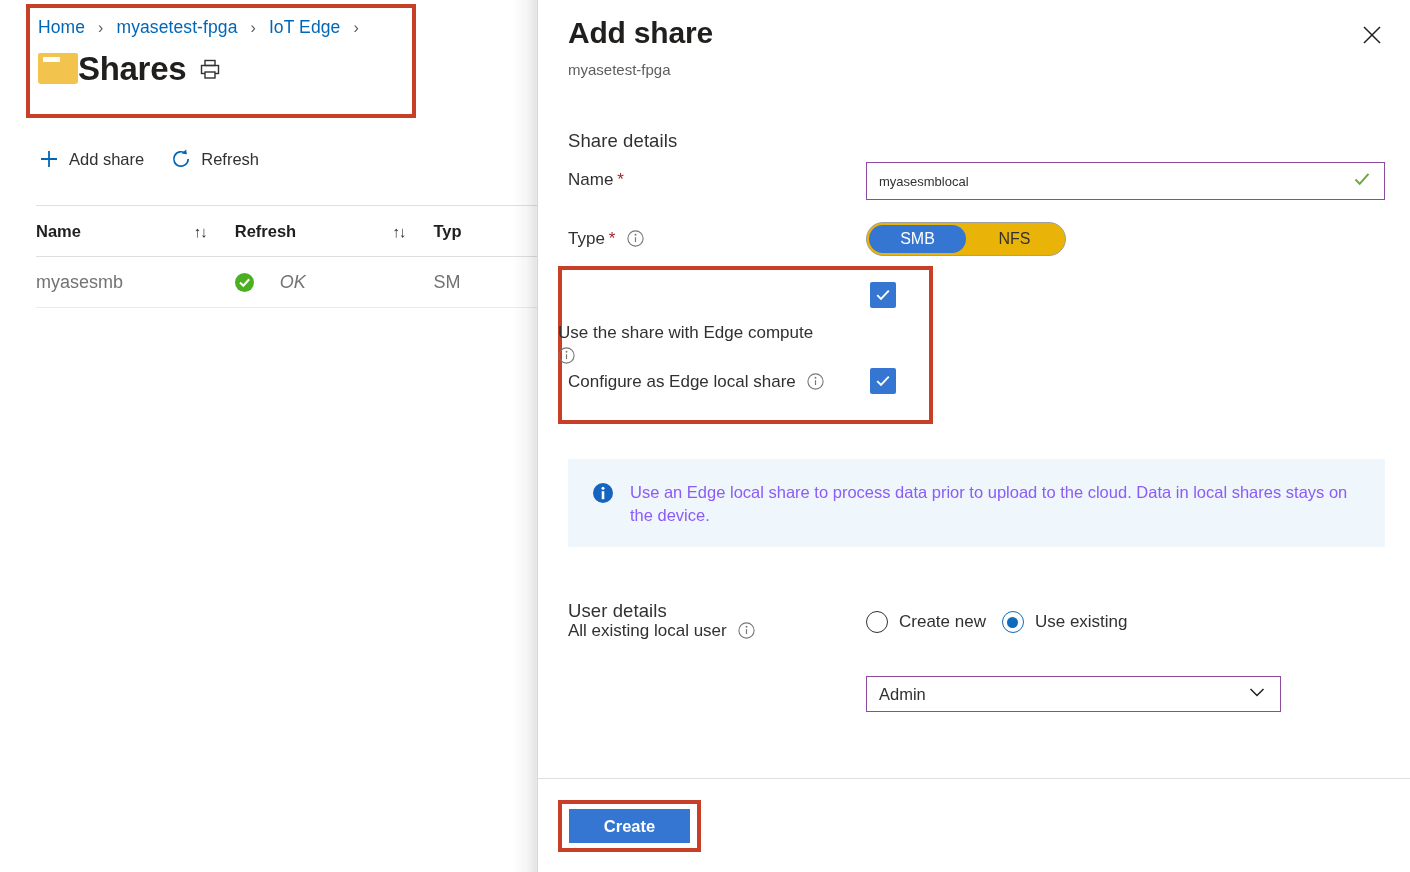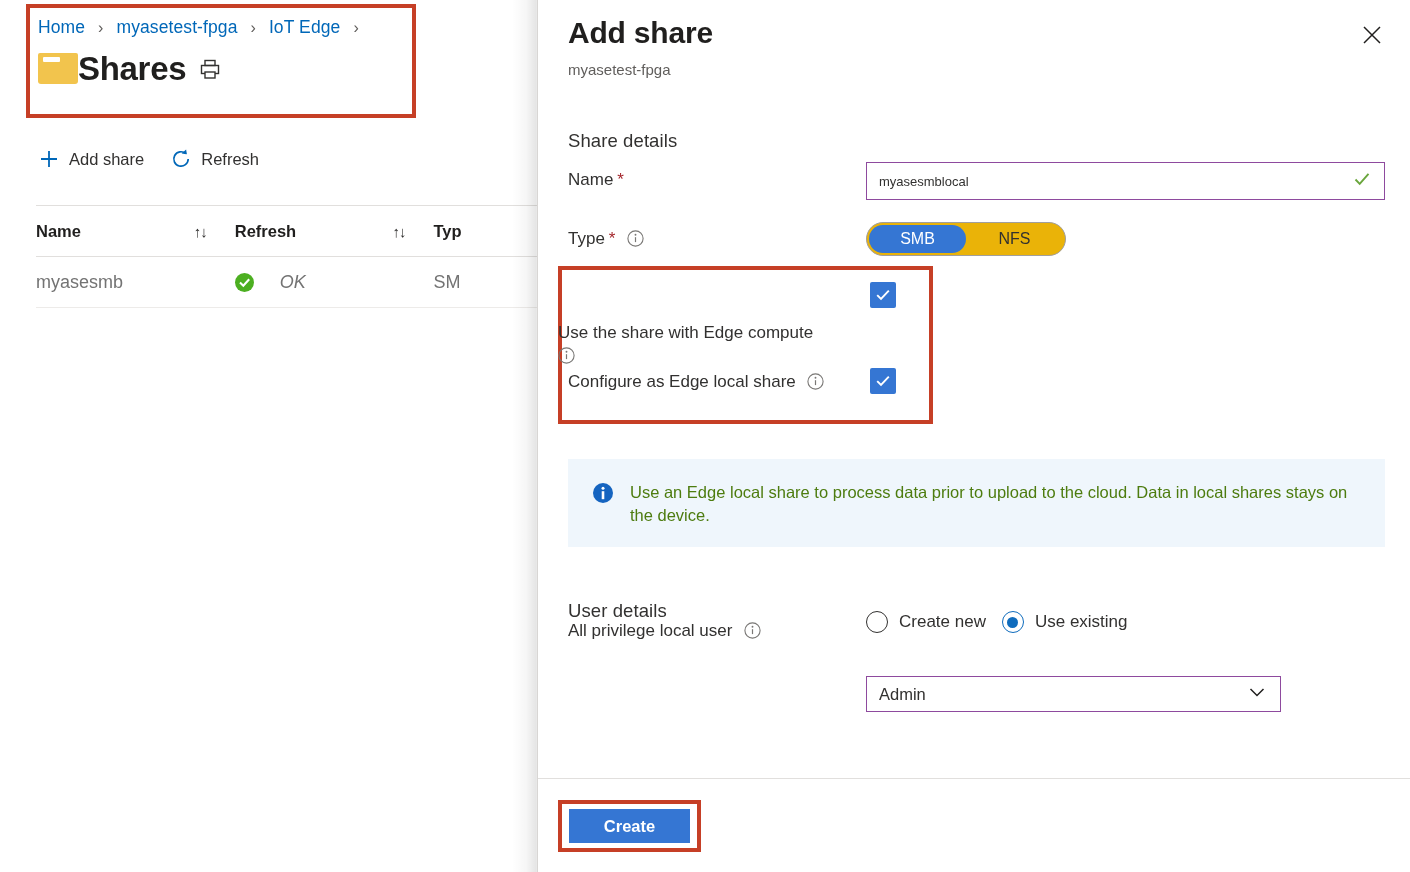--- a/index.html
+++ b/index.html
@@ -148,21 +148,21 @@
     display: flex; align-items: center; justify-content: center;
   }
 
   .banner {
     position: absolute; left: 30px; top: 459px; width: 817px; height: 88px;
     background: #eff6fc;
     display: flex; align-items: flex-start; padding: 22px 24px 0 24px; gap: 16px;
   }
   .banner .bi { flex: none; width: 22px; height: 22px; margin-top: 1px; }
   .banner .btxt {
-    font-size: 16.5px; color: #4d7c0f; line-height: 1.42; max-width: 740px;
+    font-size: 16.5px; color: #8b5cf6; line-height: 1.42; max-width: 740px;
   }
 
   .radio-grp {
     position: absolute; left: 328px; top: 611px;
     display: flex; align-items: flex-end; gap: 16px;
   }
   .radio-item { display: flex; align-items: center; gap: 11px; cursor: pointer; }
   .radio {
     width: 22px; height: 22px; border-radius: 50%;
     border: 1.6px solid #323130; background: #fff; flex: none;
@@ -365,21 +365,21 @@
             <circle cx="11" cy="6.3" r="1.5" fill="#fff"></circle>
             <rect x="9.7" y="9.2" width="2.6" height="8" fill="#fff"></rect>
           </svg>
       </span>
       <span class="btxt">Use an Edge local share to process data prior to upload to the cloud. Data in local shares stays on the device.</span>
     </div>
 
     <div class="sect-title" style="left:30px; top:582px;margin-top:18px;">User details</div>
 
     <div class="fld-label" style="left:30px; top:621px;">
-      <span>All privilege local user</span>
+      <span>All existing local user</span>
       <span class="info-i">
         <svg width="17" height="17" viewBox="0 0 17 17" fill="none">
             <circle cx="8.5" cy="8.5" r="7.6" stroke="#797775" stroke-width="1.1"></circle>
             <path d="M8.5 7.2 L8.5 12.1" stroke="#797775" stroke-width="1.2"></path>
             <circle cx="8.5" cy="4.8" r=".95" fill="#797775"></circle>
           </svg>
       </span>
     </div>
 
     <div class="radio-grp">

